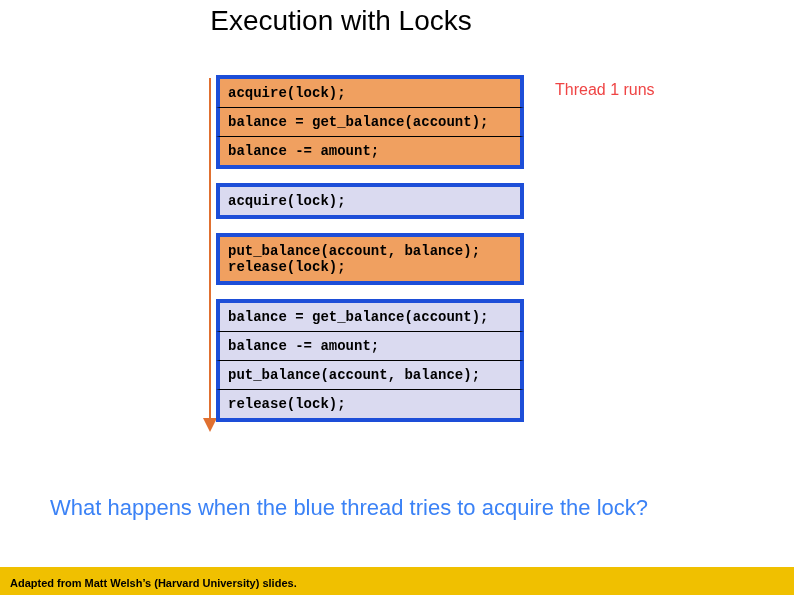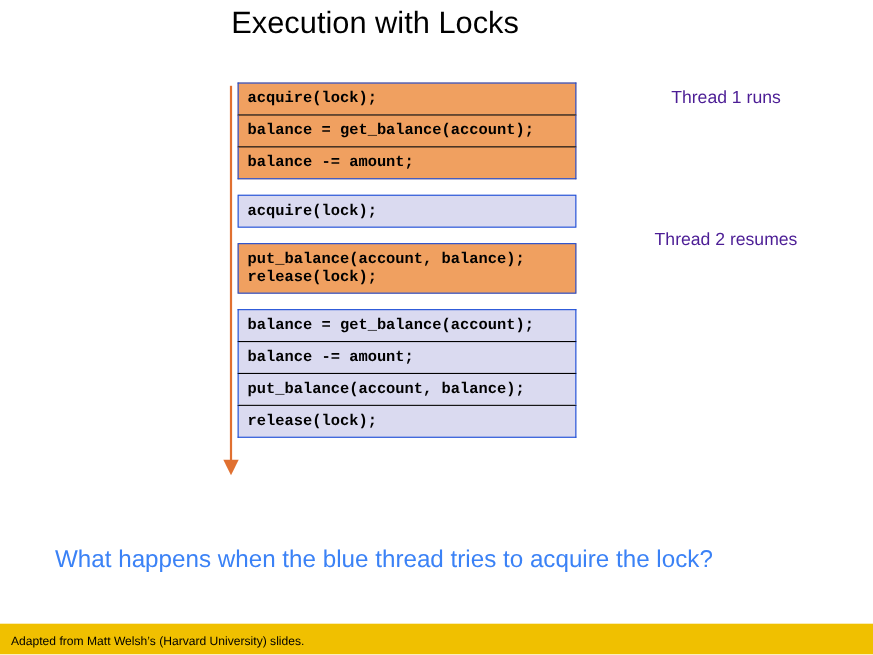--- a/index.html
+++ b/index.html
@@ -47,42 +47,41 @@
     border-right: 7px solid transparent;
     border-top: 14px solid #e07030;
   }
   .boxes {
     position: absolute;
     left: 216px;
     top: 75px;
     width: 308px;
   }
   .row {
-    border: 1px solid #1d4ed8;
+    border: 4px solid #1d4ed8;
     font-family: "Courier New", Courier, monospace;
     font-weight: bold;
     font-size: 14px;
     padding: 6px 8px 6px 8px;
     box-sizing: border-box;
     white-space: pre;
   }
   .orange { background: #f0a060; }
   .blue   { background: #dadaf0; }
   .stack-top    { border-bottom: none; }
   .stack-mid    { border-top: 1px solid #000; border-bottom: none; }
   .stack-bottom { border-top: 1px solid #000; }
   .gap { height: 14px; }
   .labels {
     position: absolute;
     left: 545px;
     top: 75px;
     width: 220px;
     font-size: 16px;
-    color: #4c1d95;
-    text-align: center;
+    color: #ef4444;
   }
   .label-row {
     padding: 6px 0 6px 10px;
     box-sizing: border-box;
     height: 29px;
     line-height: 17px;
   }
   .question {
     position: absolute;
     left: 50px;
@@ -96,21 +95,21 @@
     bottom: 0;
     width: 794px;
     height: 28px;
     background: #f0c000;
   }
   .footer-text {
     position: absolute;
     left: 10px;
     bottom: 6px;
     font-size: 11px;
-    font-weight: normal;
+    font-weight: bold;
     color: #000;
   }
 </style>
 </head>
 <body>
 
 <div class="title">Execution with Locks</div>
 
 <div class="arrow-container">
   <div class="arrow-line"></div>
@@ -132,21 +131,20 @@
     <div class="row blue stack-mid">put_balance(account, balance);</div>
     <div class="row blue stack-bottom">release(lock);</div>
   </div>
 <div class="labels" id="labels">
     <div class="label-row">Thread 1 runs</div>
     <div class="label-row"></div>
     <div class="label-row"></div>
     <div class="gap"></div>
     <div class="gap"></div>
     <div class="gap"></div>
-    <div class="label-row">Thread 2 resumes</div>
     <div class="label-row"></div>
     <div class="label-row"></div>
     <div class="label-row"></div>
   </div>
 
 <div class="question">What happens when the blue thread tries to acquire the lock?</div>
 
 <div class="footer">
   <div class="footer-text">Adapted from Matt Welsh’s (Harvard University) slides.</div>
 </div>

